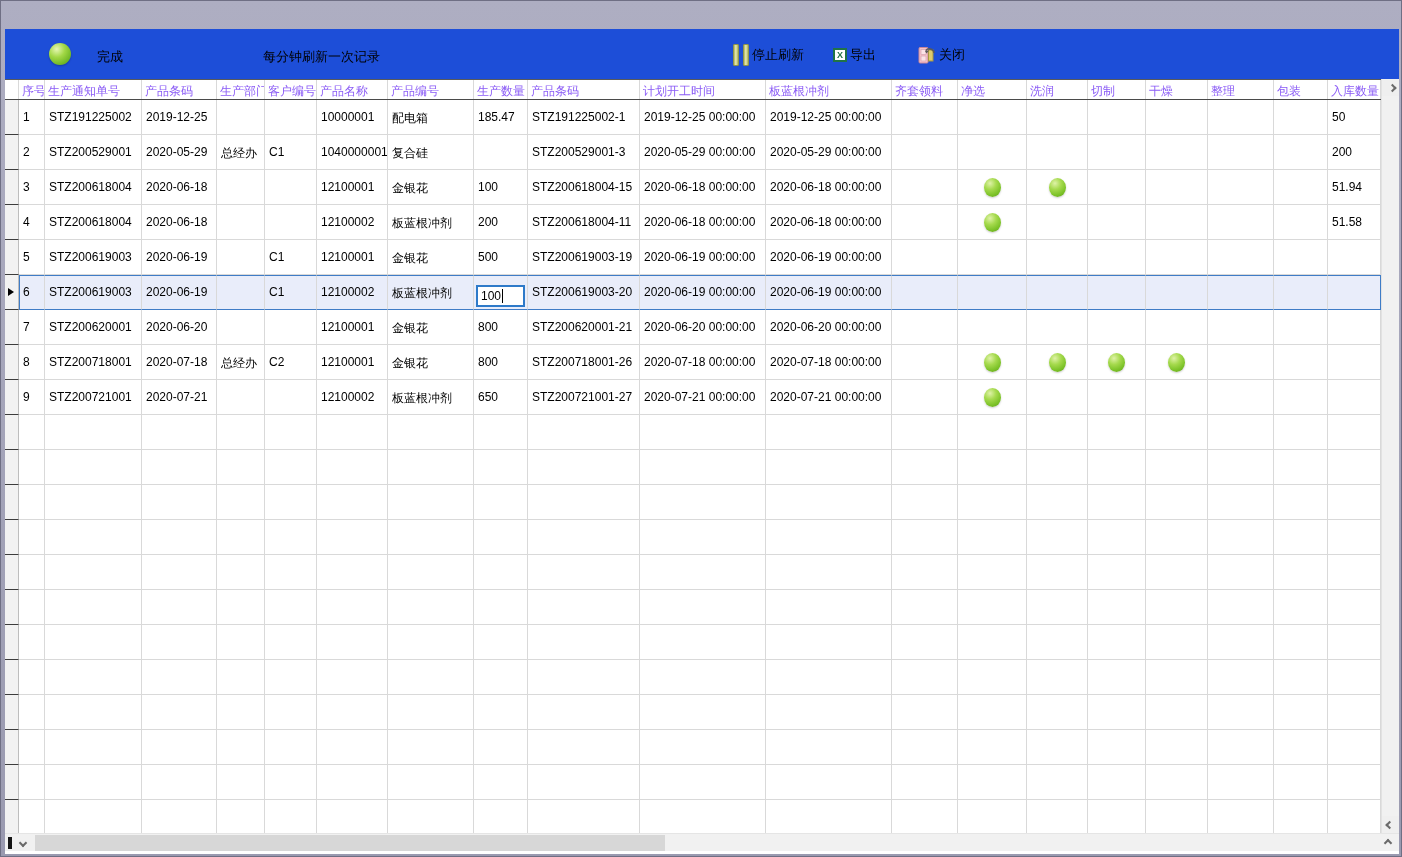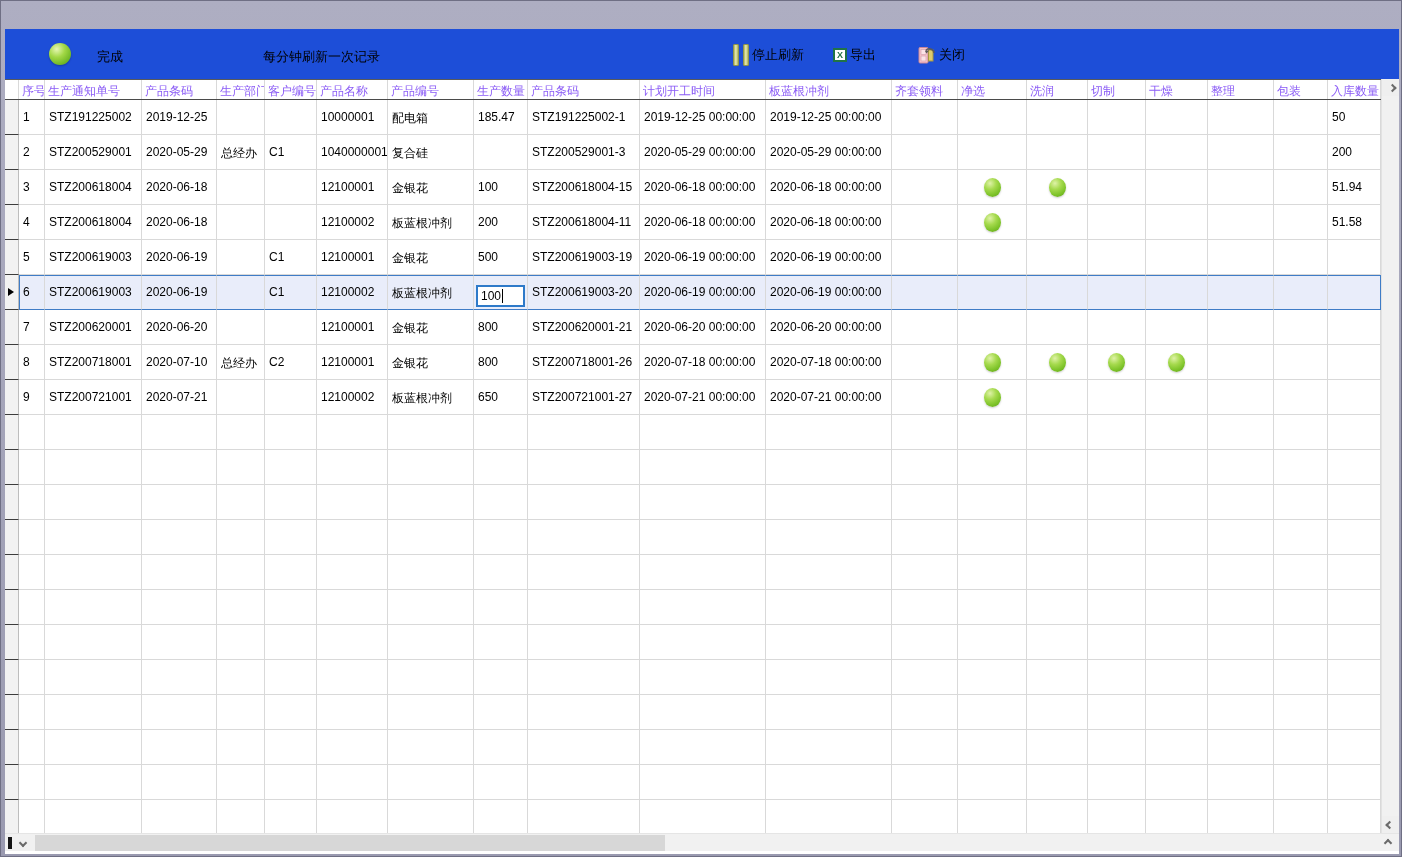--- a/index.html
+++ b/index.html
@@ -342,21 +342,21 @@
             <div class="gcell" style="width: 58px;"></div>
             <div class="gcell" style="width: 62px;"></div>
             <div class="gcell" style="width: 66px;"></div>
             <div class="gcell" style="width: 54px;"></div>
             <div class="gcell" style="width: 53px;"></div>
           </div>
           <div class="grow">
             <div class="gcell ind" style="width: 14px;"></div>
             <div class="gcell" style="width: 26px;">8</div>
             <div class="gcell" style="width: 97px;">STZ200718001</div>
-            <div class="gcell" style="width: 75px;">2020-07-10</div>
+            <div class="gcell" style="width: 75px;">2020-07-18</div>
             <div class="gcell" style="width: 48px;">总经办</div>
             <div class="gcell" style="width: 52px;">C2</div>
             <div class="gcell" style="width: 71px;">12100001</div>
             <div class="gcell" style="width: 86px;">金银花</div>
             <div class="gcell" style="width: 54px;">800</div>
             <div class="gcell" style="width: 112px;">STZ200718001-26</div>
             <div class="gcell" style="width: 126px;">2020-07-18 00:00:00</div>
             <div class="gcell" style="width: 126px;">2020-07-18 00:00:00</div>
             <div class="gcell" style="width: 66px;"></div>
             <div class="gcell dotcell" style="width: 69px;">

